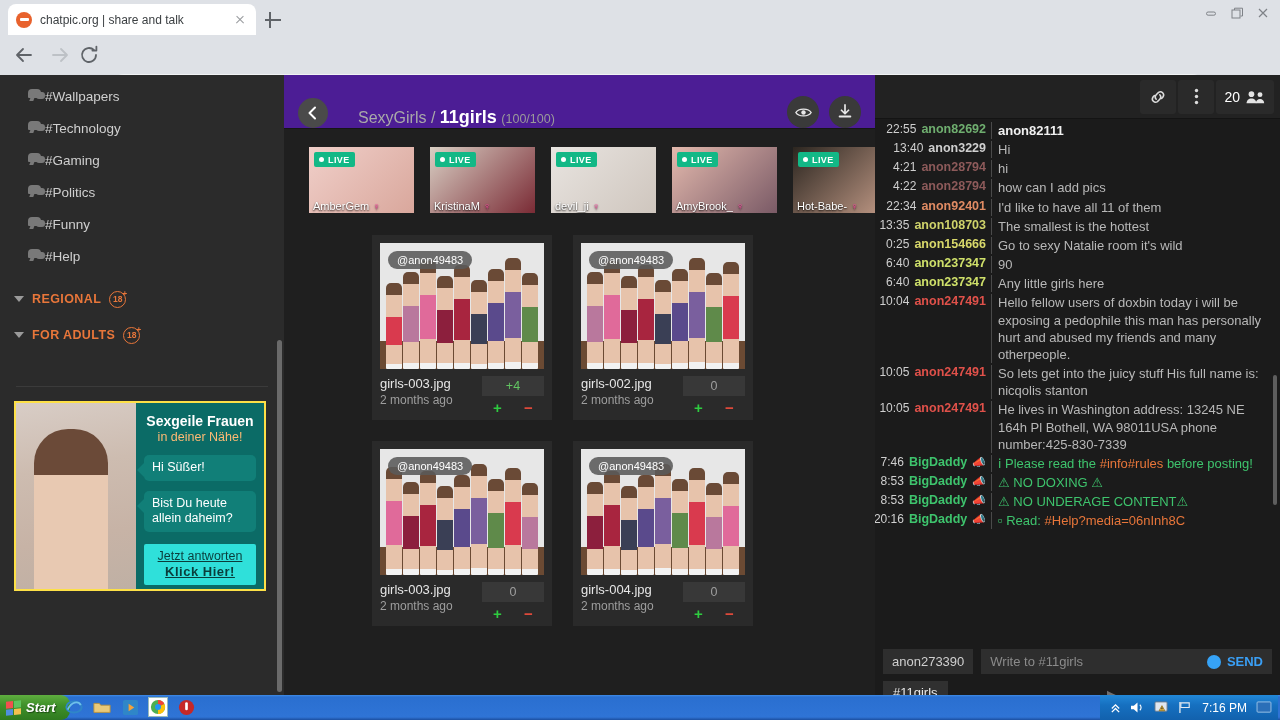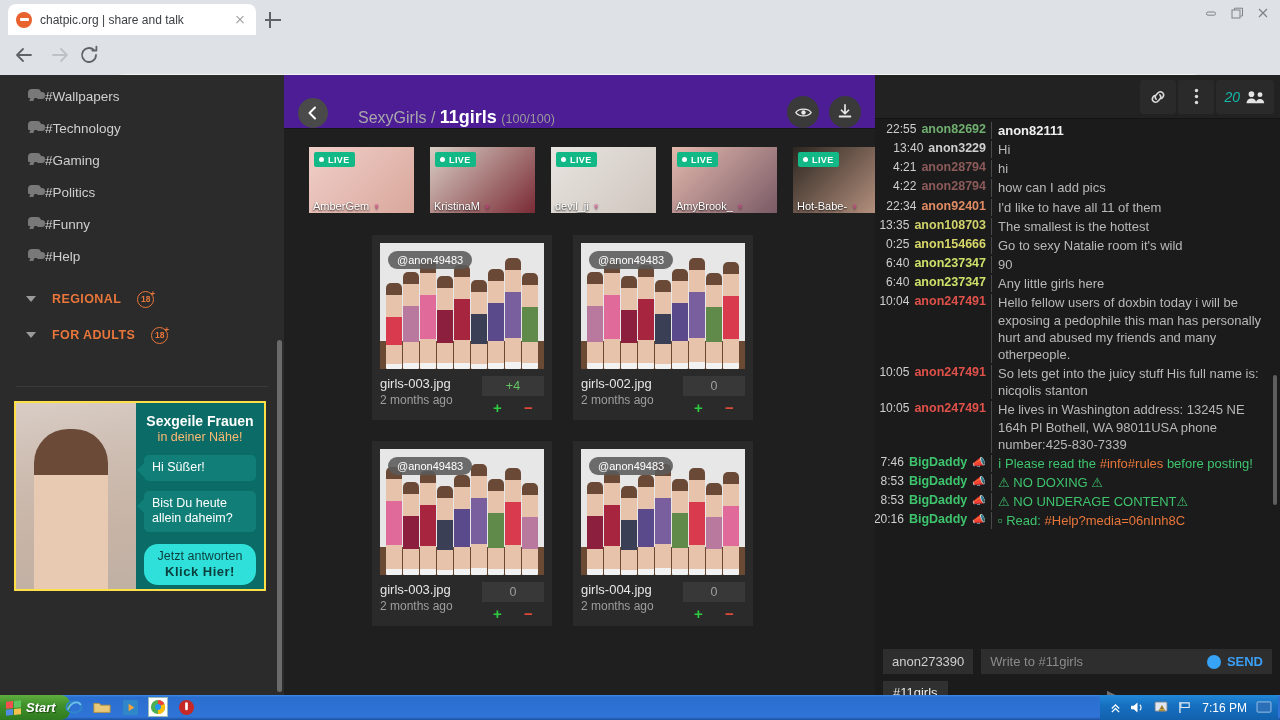--- a/index.html
+++ b/index.html
@@ -61,21 +61,21 @@
   .side-list { position:absolute; left:0; top:-18px; width:284px; }
   .side-item { height:32px; display:flex; align-items:flex-start; padding-left:28px; }
   .chat-ico { width:17px; height:13px; position:relative; flex:0 0 auto; opacity:.55; }
   .chat-ico .b1 { position:absolute; left:0; top:0; width:13px; height:9px; background:#b9b9b9;
       border-radius:4px 4px 4px 1px; }
   .chat-ico .b1:after { content:''; position:absolute; left:2px; bottom:-3px; width:4px; height:4px;
       background:#b9b9b9; transform:skewX(-20deg);}
   .chat-ico .b2 { position:absolute; right:0; top:3px; width:9px; height:7px; background:#b9b9b9;
       border-radius:3px; }
   .side-label { font-size:13.5px; color:#cfcfcf; }
-  .side-group { height:36px; display:flex; align-items:center; padding-left:14px; gap:16px;margin-left:12px; }
+  .side-group { height:36px; display:flex; align-items:center; padding-left:14px; gap:8px; }
   .caret { width:0;height:0; border-left:5px solid transparent; border-right:5px solid transparent;
            border-top:6px solid #9a9a9a; flex:0 0 auto; }
   .group-label { font-size:12.5px; font-weight:bold; color:#e8763a; letter-spacing:.4px; }
   .badge18 { width:17px; height:17px; border-radius:50%; border:1.6px solid #e8763a; color:#e8763a;
              font-size:8.5px; font-weight:bold; display:flex; align-items:center; justify-content:center;
              position:relative; }
   .badge18:after { content:'+'; position:absolute; right:-2px; top:-3px; font-size:8px; }
   .side-divider { height:1px; background:#3b3b3b; margin:6px 16px 0 16px; }
 
   
@@ -86,22 +86,22 @@
   .ad-photo .fig { position:absolute; left:18px; top:26px; width:74px; height:210px;
       background:linear-gradient(180deg,#6b4a38 0 46px,#e8c9b2 46px 170px,#d9b79d 170px 100%);
       border-radius:34px 34px 12px 12px; }
   .ad-right { flex:1; position:relative; padding:10px 8px; }
   .ad-h1 { color:#fff; font-size:14px; font-weight:bold; text-align:center; line-height:1.15;}
   .ad-h2 { color:#fdba74; font-size:12.5px; text-align:center; line-height:1.2; margin-top:1px;}
   .bubble { background:#117f78; color:#fff; border-radius:5px; padding:5px 8px;
             font-size:12.5px; line-height:1.25; position:relative; margin-top:10px;}
   .bubble:before { content:''; position:absolute; left:-7px; top:8px; border:7px solid transparent;
             border-right-color:#117f78; border-left:0;}
-  .cta { margin-top:12px; background:#2fe0da; color:#0a3d3b; border-radius:14px;
-         padding:5px 4px; text-align:center; line-height:1.2; }
+  .cta { margin-top:12px; background:#2fe0da; color:#0a3d3b; border-radius:2px;
+         padding:5px 4px; text-align:center; line-height:1.2;text-decoration:underline; }
   .cta .l1 { font-size:12.5px; } .cta .l2 { font-size:13px; font-weight:bold; letter-spacing:.5px;}
   .side-scroll { position:absolute; left:277px; top:265px; width:5px; height:352px;
                  background:#6a6a6a; border-radius:3px;}
 
   
   .center { position:absolute; left:284px; top:0; width:591px; height:620px; background:#1f1f1f;
             overflow:hidden;}
   .ch-header { height:54px; background:#4c1d95; display:flex; align-items:flex-end; padding:0 14px; gap:30px;
                border-bottom:1px solid #161616;}
   .back-btn { width:30px; height:30px; border-radius:15px; background:#4a4a4a;
@@ -145,21 +145,21 @@
   .vbtn { width:28px; height:13px; display:flex; align-items:center; justify-content:center;
           font-size:15px; font-weight:bold; line-height:1; }
   .vplus { color:#2ecc40; } .vminus { color:#e74c3c; }
 
   
   .chatpanel { position:absolute; left:875px; top:0; width:405px; height:620px; background:#1b1b1b; }
   .chat-top { height:44px; background:#222; display:flex; align-items:center;
               justify-content:flex-end; gap:2px; padding-right:6px; border-bottom:1px solid #141414;}
   .ct-btn { height:34px; min-width:36px; display:flex; align-items:center; justify-content:center;
             gap:6px; padding:0 8px; border-radius:3px; background:#2a2a2a; }
-  .ct-count { color:#14b8a6; font-size:14px;font-style:italic; }
+  .ct-count { color:#ffffff; font-size:14px; }
   .msgs { position:absolute; left:0; top:44px; width:405px; height:524px; overflow:hidden;
           padding-top:2px; }
   .msg { display:flex; padding:1px 6px 1px 4px; }
   .m-head { width:113px; flex:0 0 auto; display:flex; gap:5px; align-items:baseline;
             justify-content:flex-end; padding-right:5px; border-right:1px solid #4a4a4a; }
   .m-time { font-size:12px; color:#cfcfcf; }
   .m-name { font-size:12.5px; font-weight:bold; white-space:nowrap; }
   .m-body { flex:1; padding-left:6px; font-size:13px; color:#b8b8b8; line-height:1.32; }
   .m-body.white { color:#f0f0f0; font-weight:bold; }
   .m-body.green { color:#3ec46d; }

